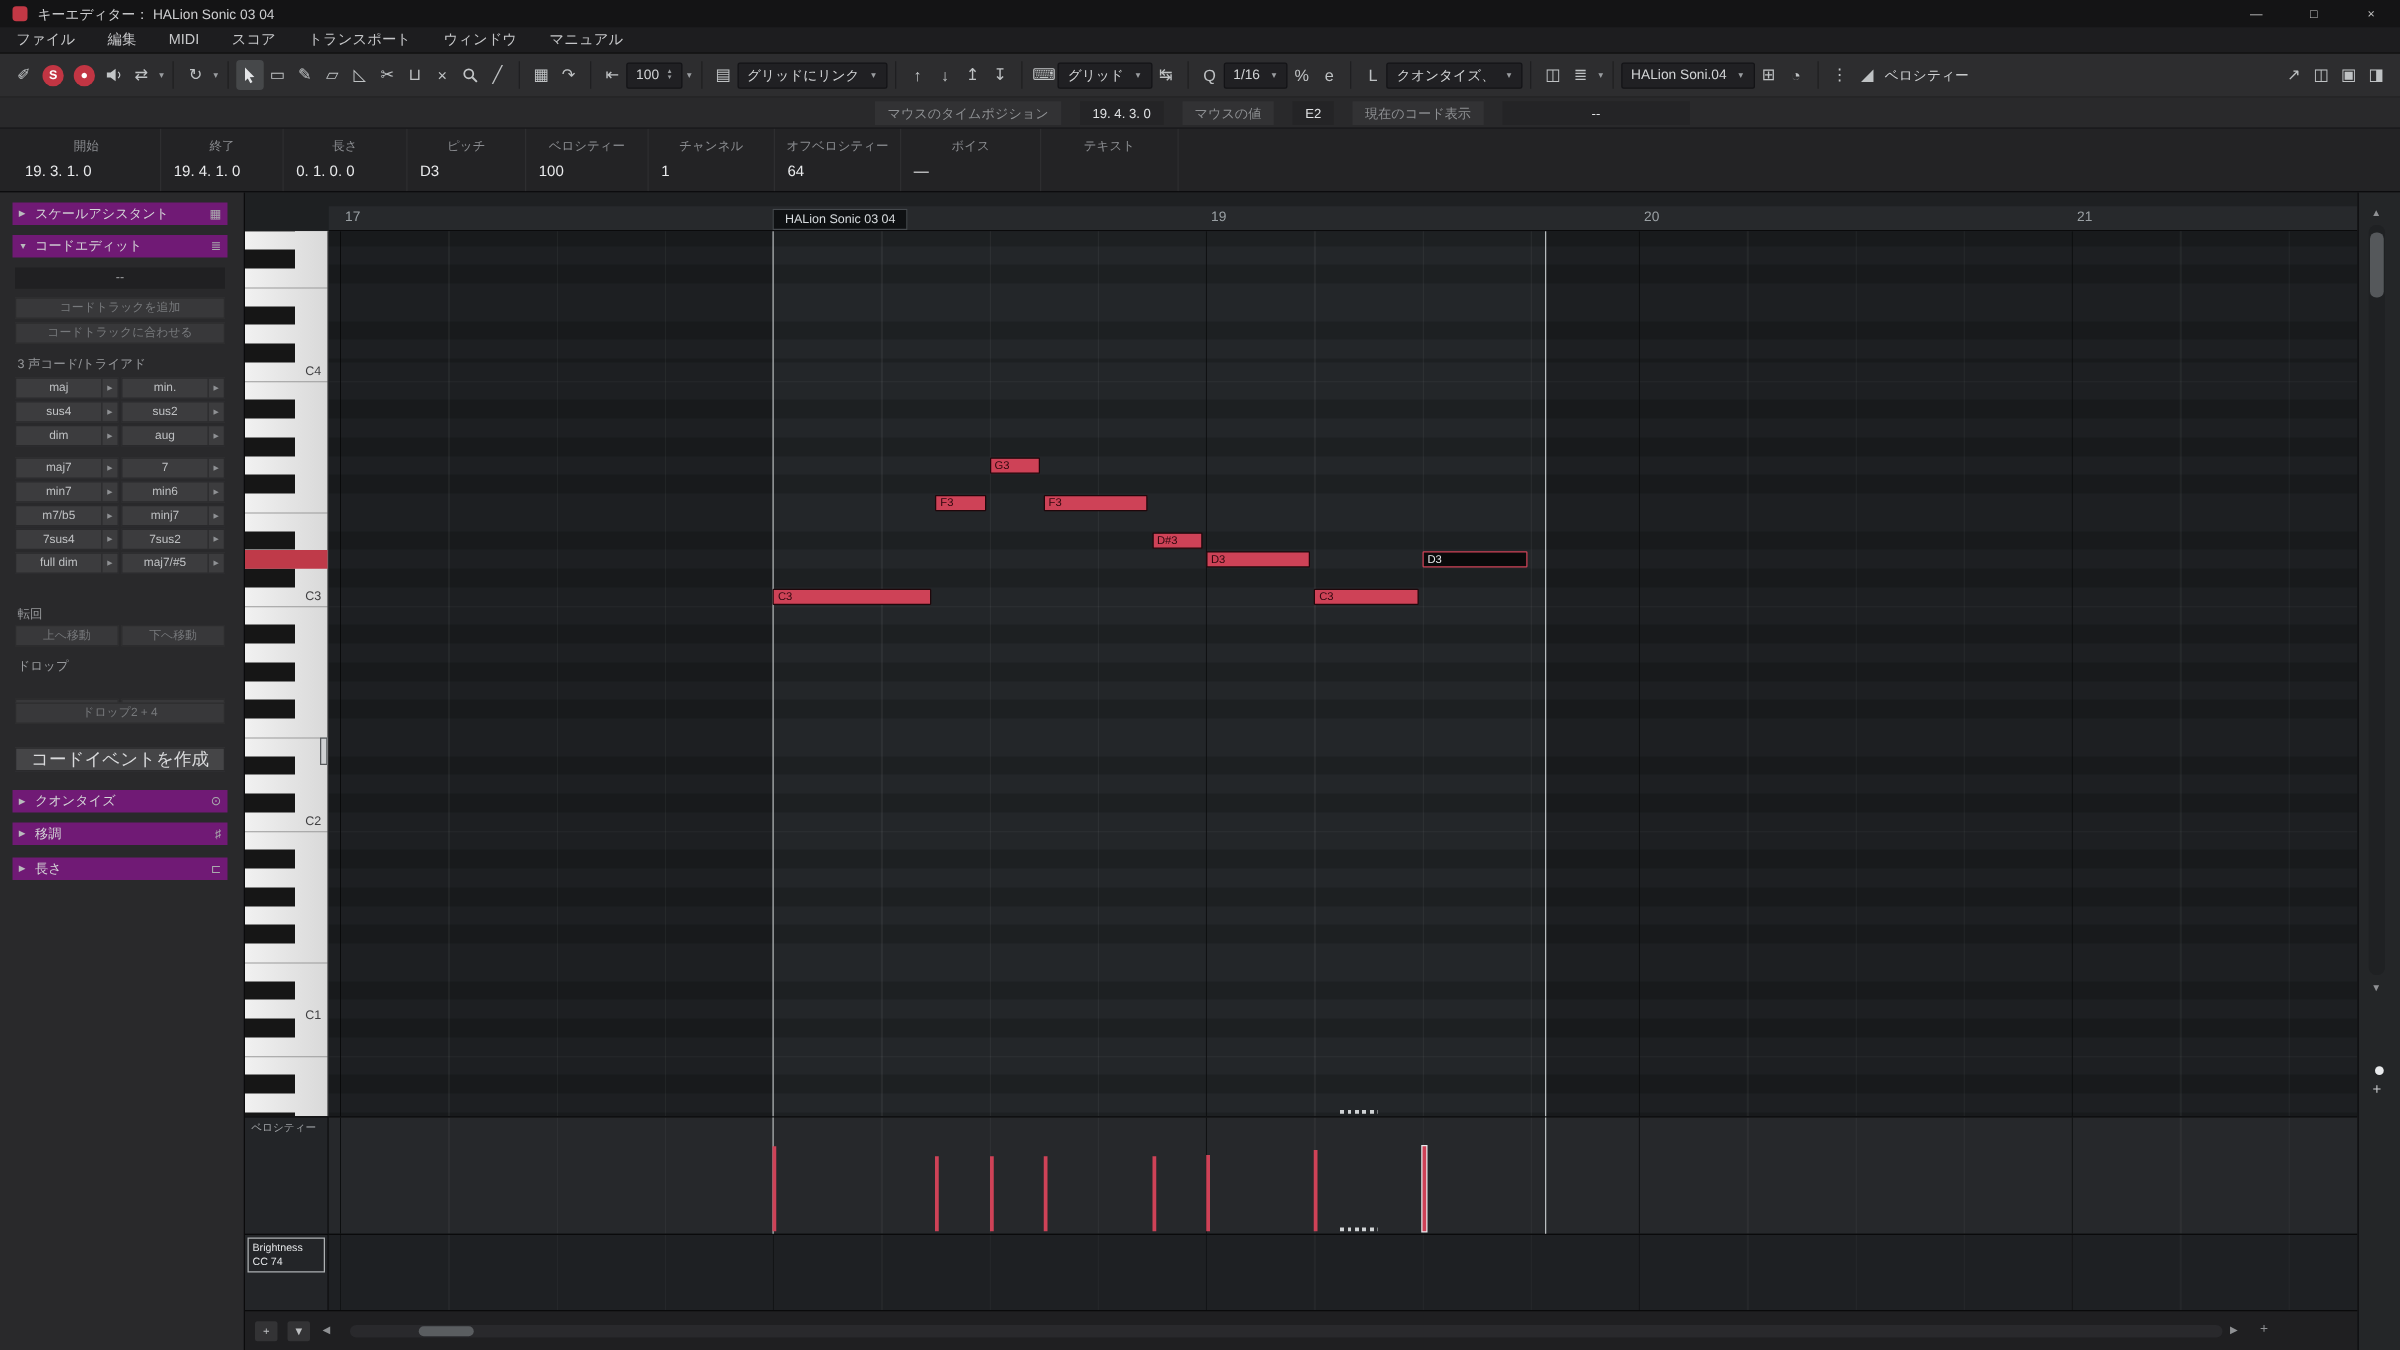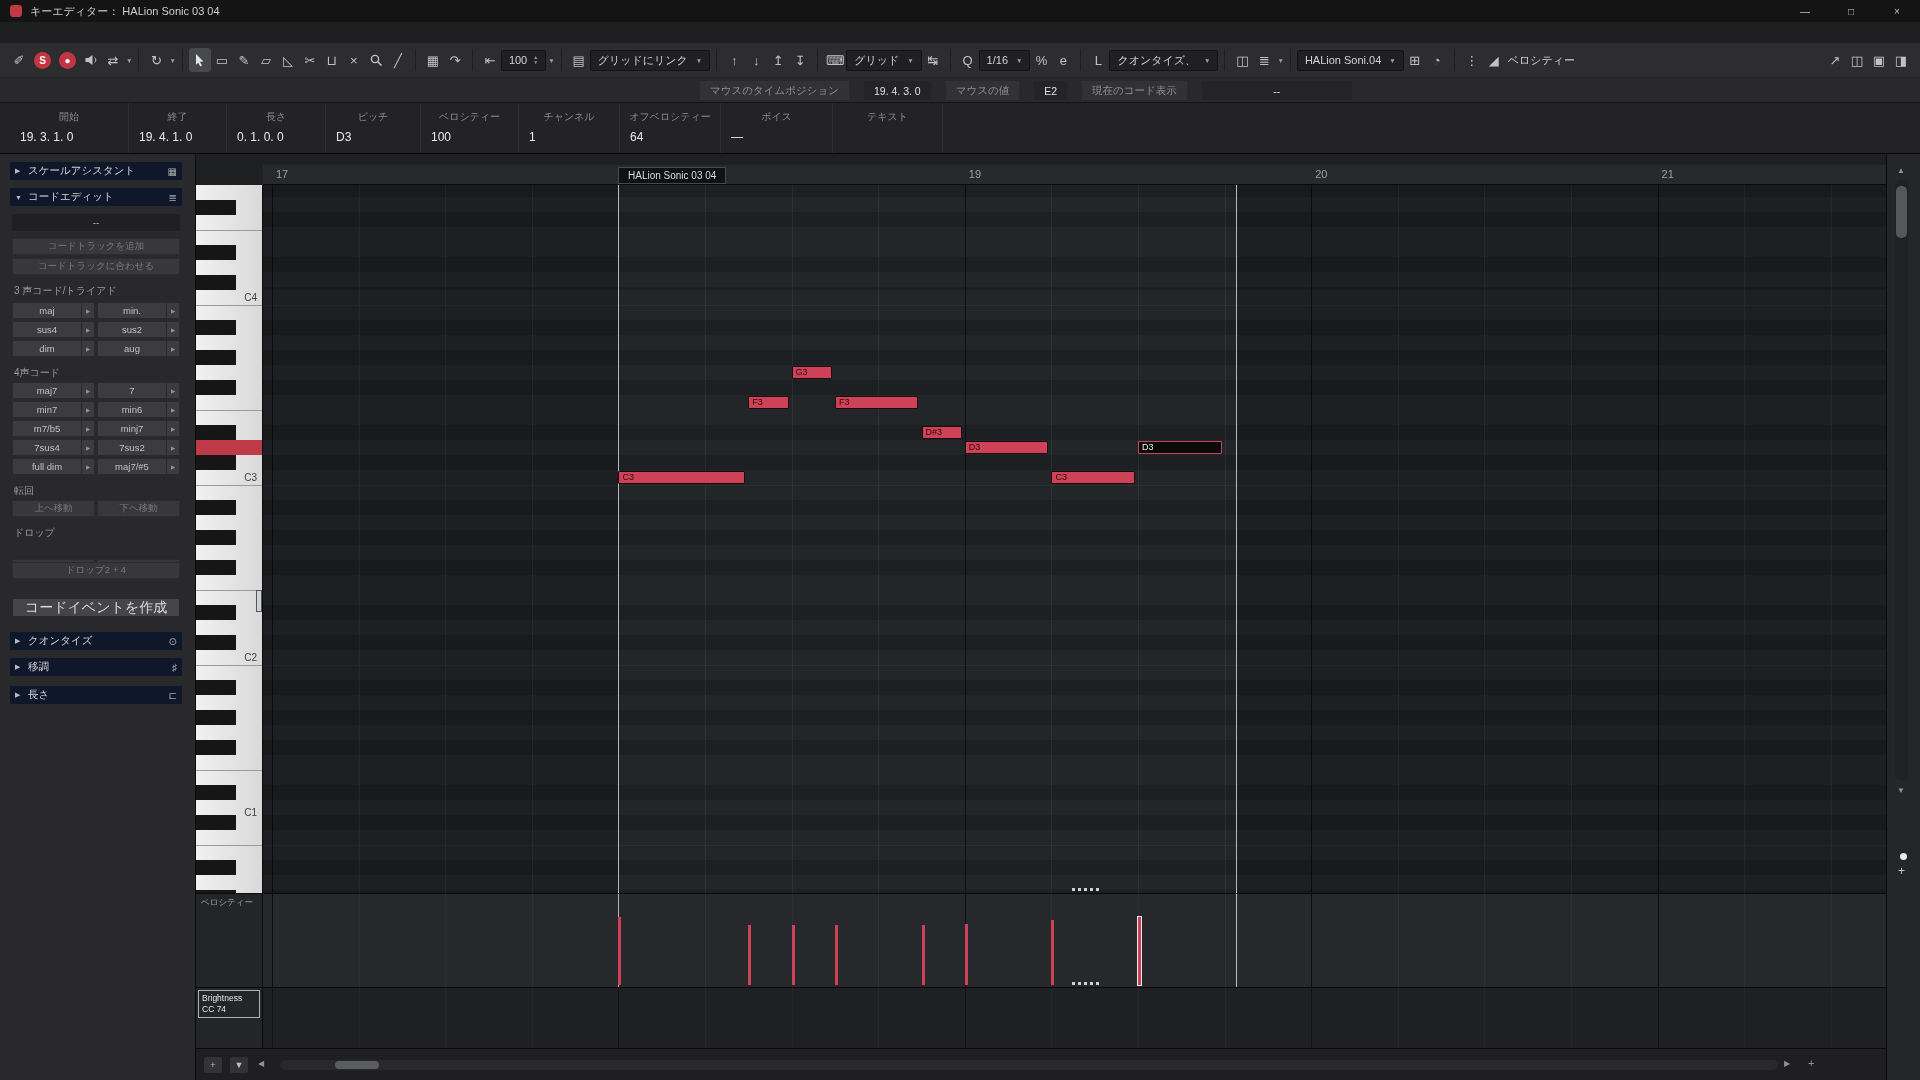--- a/index.html
+++ b/index.html
@@ -41,21 +41,21 @@
 .il-wide{min-width:150px;justify-content:center}
 
 
 .noteinfo{left:0;top:103px;width:1920px;height:51px;background:#232325;border-bottom:1px solid #060607;display:flex;padding-left:10px}
 .ni-cell{height:50px;border-right:1px solid rgba(255,255,255,.05);padding-top:7px;flex:none}
 .ni-label{font-size:10px;color:#8b8d91;text-align:center}
 .ni-value{font-size:12px;color:#e9eaec;padding-left:10px;margin-top:6px;white-space:pre}
 
 
 .sidebar{left:0;top:154px;width:196px;height:926px;background:#29292b;border-right:1px solid #0b0b0c}
-.panel-header{position:absolute;left:10px;width:172px;height:18px;background:#0f172a;display:flex;align-items:center;padding:0 5px;gap:4px}
+.panel-header{position:absolute;left:10px;width:172px;height:18px;background:#701a75;display:flex;align-items:center;padding:0 5px;gap:4px}
 .disclosure{font-size:7px;color:#b9bbbd;width:9px;flex:none}
 .ph-label{font-size:10.5px;color:#d4d5d7;flex:1}
 .ph-icon{font-size:10px;color:#a9abad;flex:none}
 .chord-display{position:absolute;left:12px;width:168px;height:17px;background:#202022;color:#a5a7a9;text-align:center;line-height:17px;font-size:10px}
 .sbtn{background:#38383a;border:1px solid #2c2c2e;color:#77797c;font-size:9.5px;display:flex;align-items:center;justify-content:center;height:17px}
 .wide-btn{position:absolute;left:12px;width:168px}
 .sec-label{position:absolute;left:14px;font-size:10px;color:#97999c}
 .cgrid{position:absolute;left:12px;width:168px;display:grid;grid-template-columns:1fr 1fr;gap:2px}
 .chordbtn{height:17px;display:flex;background:#3c3c3e;border:1px solid #2a2a2c}
 .cb-label{flex:1;text-align:center;font-size:9.5px;color:#bfc1c3;line-height:15px}
@@ -145,20 +145,29 @@
   <div class="titlebar abs">
     <div class="app-icon"></div>
     <div class="title-text">キーエディター： HALion Sonic 03 04</div>
     <div class="win-controls">
       <div class="win-btn">—</div>
       <div class="win-btn">□</div>
       <div class="win-btn">×</div>
     </div>
   </div>
 
+  <div class="menubar abs" id="menubar">
+      <div class="menu-item">ファイル</div>
+      <div class="menu-item">編集</div>
+      <div class="menu-item">MIDI</div>
+      <div class="menu-item">スコア</div>
+      <div class="menu-item">トランスポート</div>
+      <div class="menu-item">ウィンドウ</div>
+      <div class="menu-item">マニュアル</div>
+    </div>
 
   <div class="toolbar abs">
     <div class="tbi">✐</div>
     <div class="tbi red">S</div>
     <div class="tbi red">●</div>
     <div class="tbi">
       <svg width="14" height="14" viewBox="0 0 14 14">
           <path d="M1.5 5h3l4-3v10l-4-3h-3z" fill="#c2c5c7"></path>
           <path d="M10.5 4.5c1.8 1.6 1.8 3.4 0 5" stroke="#c2c5c7" fill="none"></path>
         </svg>
@@ -341,21 +350,21 @@
         <div class="chordbtn">
           <div class="cb-label">dim</div>
           <div class="cb-arrow">▶</div>
         </div>
         <div class="chordbtn">
           <div class="cb-label">aug</div>
           <div class="cb-arrow">▶</div>
         </div>
       </div>
     <div class="sec-label" style="top:212px">4声コード</div>
-    <div class="cgrid" id="fournote" style="top:228px">
+    <div class="cgrid" id="fournote" style="top:212px">
         <div class="chordbtn">
           <div class="cb-label">maj7</div>
           <div class="cb-arrow">▶</div>
         </div>
         <div class="chordbtn">
           <div class="cb-label">7</div>
           <div class="cb-arrow">▶</div>
         </div>
         <div class="chordbtn">
           <div class="cb-label">min7</div>

